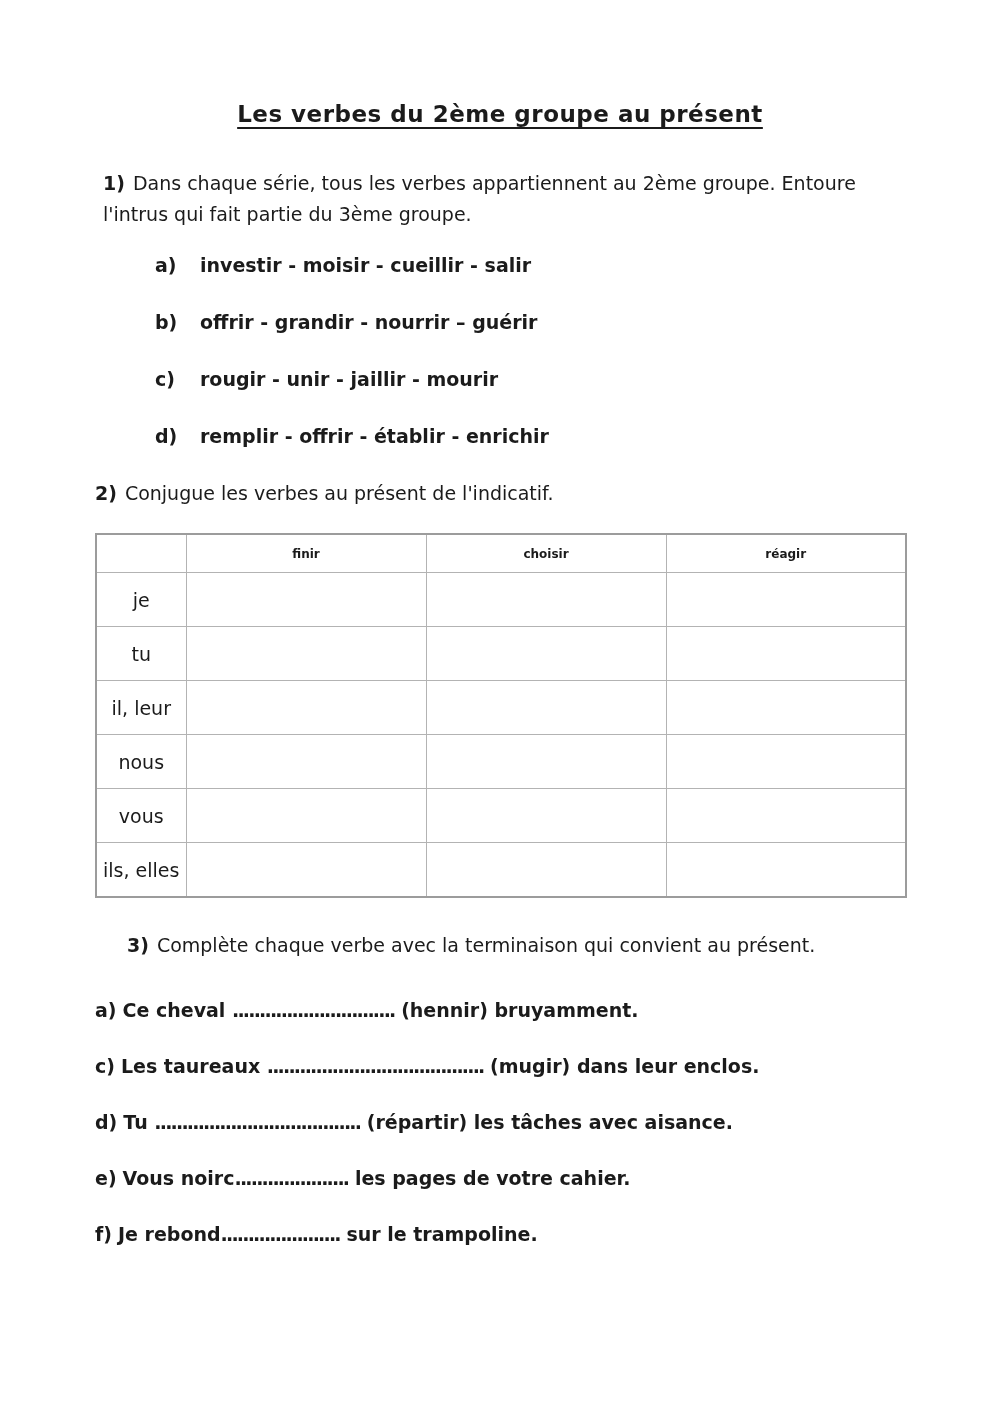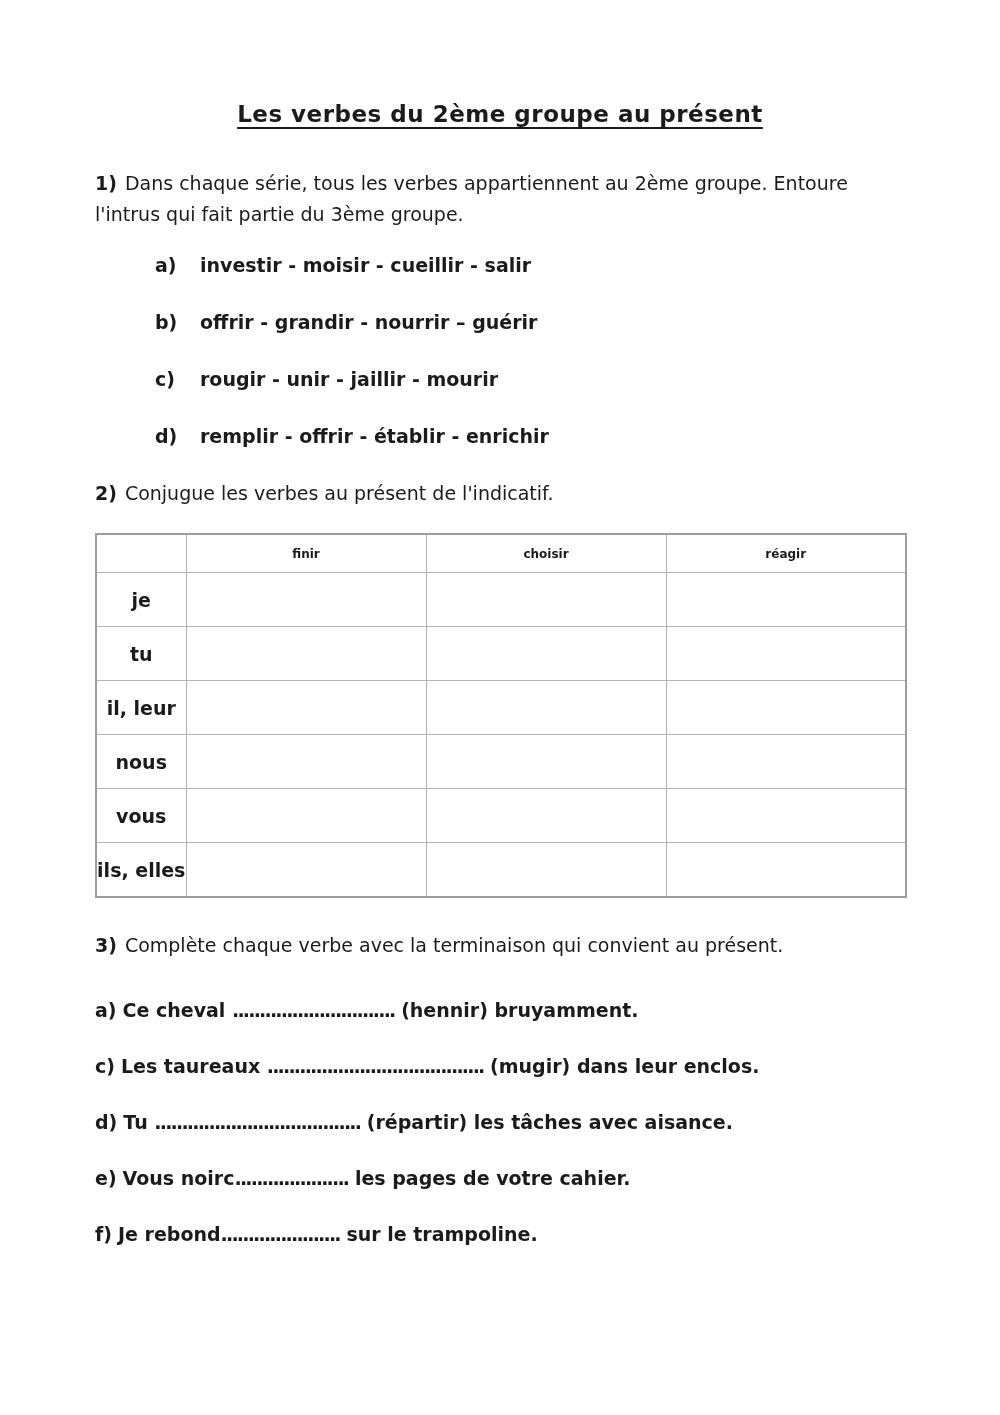--- a/index.html
+++ b/index.html
@@ -23,21 +23,21 @@
     text-align: center;
     font-size: 23px;
     font-weight: bold;
     line-height: 28px;
     letter-spacing: 0.5px;
     text-decoration: underline;
     text-decoration-thickness: 2px;
     text-underline-offset: 5px;
   }
   .intro {
-    margin: 40px 0 0 0;
+    margin: 40px 0 0 8px;
     font-size: 19px;
     line-height: 31px;
   }
   .num {
     font-weight: bold;
     margin-right: 8px;
   }
   .series {
     list-style: none;
     margin: 22px 0 0 60px;
@@ -53,20 +53,21 @@
     display: inline-block;
     width: 45px;
   }
   .section-head {
     margin: 28px 0 0 0;
     font-size: 19px;
     line-height: 26px;
   }
   .section-head.ex3 {
     margin-top: 34px;
+    margin-left: 32px;
   }
   table.conj {
     border-collapse: collapse;
     table-layout: fixed;
     width: 810px;
     margin-top: 27px;
     border: 2px solid #9c9c9c;
   }
   table.conj th, table.conj td {
     border: 1.5px solid #b3b3b3;
@@ -78,21 +79,21 @@
     font-size: 12px;
     font-weight: bold;
     text-align: center;
   }
   table.conj td {
     height: 53px;
   }
   table.conj td.pronoun {
     text-align: center;
     font-size: 19px;
-    font-weight: bold;
+    font-weight: normal;
   }
   .fills {
     margin-top: 39px;
     font-size: 19px;
     font-weight: bold;
   }
   .fill {
     margin: 0 0 30px 0;
     line-height: 26px;
   }

